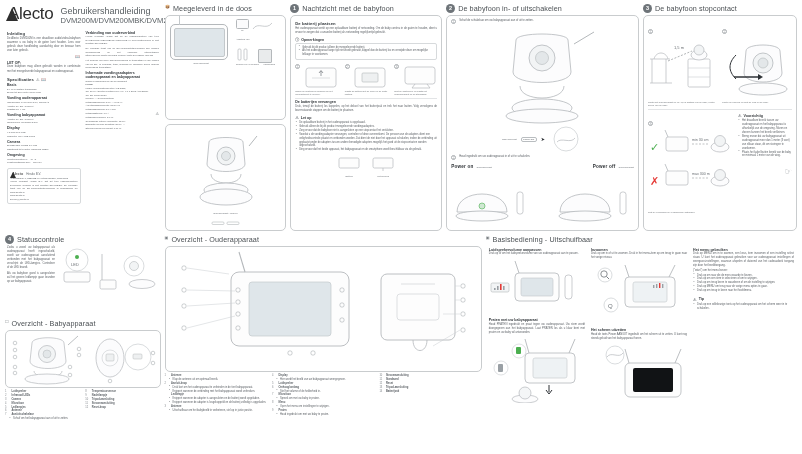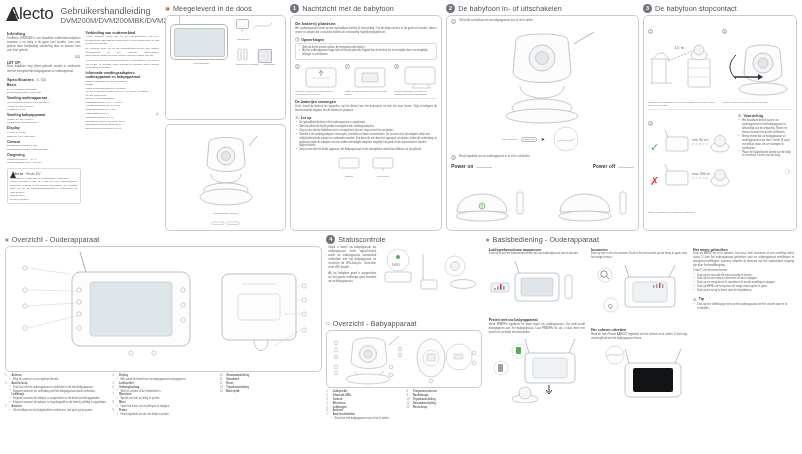--- a/index.html
+++ b/index.html
@@ -6,21 +6,21 @@
   html, body {
     width: 802px; height: 454px;
     background: #ffffff;
     font-family: "Liberation Sans", sans-serif;
     color: #3a3a3a;
     overflow: hidden;
   }
   .page { position: relative; width: 802px; height: 454px; padding: 4px 5px; }
 
   
-  .sec-head { display: flex; align-items: center; gap: 3px; margin-bottom: 2px; }
+  .sec-head { display: flex; gap: 3px; margin-bottom: 2px; }
   .sec-num {
     width: 9px; height: 9px; border-radius: 50%;
     background: #6e7479; color: #fff;
     font-size: 5.5px; line-height: 9px; text-align: center;
     flex: 0 0 auto; font-weight: bold;
   }
   .sec-title { font-size: 7.2px; color: #4b5054; letter-spacing: .1px; white-space: nowrap; }
   .card {
     border: 0.7px solid #c9ccce; border-radius: 5px;
     background: #fff; padding: 3px 4px;
@@ -493,147 +493,20 @@
               <span style="font-size:8px;color:#8b9095;">☞</span>
             </div>
           </div>
         </div>
       </div>
     </div>
   </div>
 
   <div class="bottomrow">
 
-    <div class="col" style="width:318px;">
-      <div class="sec-head">
-        <span class="tiny-ic">▣</span>
-        <span class="sec-title">Overzicht - Ouderapparaat</span>
-      </div>
-      <div class="card" style="height:126px;padding:3px 5px;">
-        <div style="display:flex;justify-content:center;align-items:center;height:100%;">
-          <svg width="296" height="118" viewBox="0 0 296 118">
-
-            <rect x="56" y="22" width="118" height="74" rx="8" fill="#fdfdfd" stroke="#b4b8bb" stroke-width="0.9"></rect>
-            <rect x="74" y="32" width="82" height="54" rx="3" fill="#dfe6ea" stroke="#c3c8cb" stroke-width="0.7"></rect>
-            <line x1="70" y1="22" x2="64" y2="2" stroke="#b4b8bb" stroke-width="1.1"></line>
-            <circle cx="63" cy="40" r="2.2" fill="none" stroke="#9aa0a5" stroke-width="0.5"></circle>
-            <circle cx="63" cy="52" r="2.2" fill="none" stroke="#9aa0a5" stroke-width="0.5"></circle>
-            <circle cx="63" cy="64" r="2.2" fill="none" stroke="#9aa0a5" stroke-width="0.5"></circle>
-            <circle cx="63" cy="78" r="2.2" fill="none" stroke="#9aa0a5" stroke-width="0.5"></circle>
-            <circle cx="167" cy="40" r="2.2" fill="none" stroke="#9aa0a5" stroke-width="0.5"></circle>
-            <circle cx="167" cy="55" r="2.2" fill="none" stroke="#9aa0a5" stroke-width="0.5"></circle>
-            <circle cx="167" cy="70" r="2.2" fill="none" stroke="#9aa0a5" stroke-width="0.5"></circle>
-            <circle cx="115" cy="103" r="2.2" fill="none" stroke="#9aa0a5" stroke-width="0.5"></circle>
-            <circle cx="138" cy="103" r="2.2" fill="none" stroke="#9aa0a5" stroke-width="0.5"></circle>
-
-            <line x1="12" y1="18" x2="54" y2="24" stroke="#c9cdd0" stroke-width="0.5"></line>
-            <circle cx="9" cy="18" r="2.2" fill="none" stroke="#9aa0a5" stroke-width="0.5"></circle>
-            <line x1="12" y1="40" x2="60" y2="41" stroke="#c9cdd0" stroke-width="0.5"></line>
-            <circle cx="9" cy="40" r="2.2" fill="none" stroke="#9aa0a5" stroke-width="0.5"></circle>
-            <line x1="12" y1="56" x2="60" y2="53" stroke="#c9cdd0" stroke-width="0.5"></line>
-            <circle cx="9" cy="56" r="2.2" fill="none" stroke="#9aa0a5" stroke-width="0.5"></circle>
-            <line x1="12" y1="78" x2="60" y2="66" stroke="#c9cdd0" stroke-width="0.5"></line>
-            <circle cx="9" cy="78" r="2.2" fill="none" stroke="#9aa0a5" stroke-width="0.5"></circle>
-
-            <rect x="206" y="24" width="74" height="66" rx="6" fill="#fdfdfd" stroke="#b4b8bb" stroke-width="0.9"></rect>
-            <path d="M226 34 h34" stroke="#c9cdd0" stroke-width="0.6"></path>
-            <rect x="222" y="44" width="42" height="26" rx="3" fill="none" stroke="#c9cdd0" stroke-width="0.6"></rect>
-            <path d="M238 90 C238 104, 252 104, 252 90" fill="none" stroke="#b4b8bb" stroke-width="0.8"></path>
-            <circle cx="288" cy="36" r="2.2" fill="none" stroke="#9aa0a5" stroke-width="0.5"></circle>
-            <circle cx="288" cy="50" r="2.2" fill="none" stroke="#9aa0a5" stroke-width="0.5"></circle>
-            <circle cx="288" cy="64" r="2.2" fill="none" stroke="#9aa0a5" stroke-width="0.5"></circle>
-            <circle cx="288" cy="80" r="2.2" fill="none" stroke="#9aa0a5" stroke-width="0.5"></circle>
-            <line x1="280" y1="36" x2="285" y2="36" stroke="#c9cdd0" stroke-width="0.5"></line>
-            <line x1="280" y1="50" x2="285" y2="50" stroke="#c9cdd0" stroke-width="0.5"></line>
-            <line x1="268" y1="64" x2="285" y2="64" stroke="#c9cdd0" stroke-width="0.5"></line>
-            <line x1="258" y1="96" x2="285" y2="80" stroke="#c9cdd0" stroke-width="0.5"></line>
-          </svg>
-        </div>
-      </div>
-      <div class="legendcols">
-        <div>
-          <div class="numli">
-              <span class="n">1</span>
-              <span style="font-weight:bold">Antenne</span>
-            </div>
-          <div class="li" style="margin-left:4px;">Klap de antenne uit om optimaal bereik.</div>
-          <div class="numli">
-              <span class="n">2</span>
-              <span style="font-weight:bold">Aan/uit-knop</span>
-            </div>
-          <div class="li" style="margin-left:4px;">Druk kort om het ouderapparaat te verbinden in de tiret babyapparaat.</div>
-          <div class="li" style="margin-left:4px;">Knippert wanneer de verbinding met het babyapparaat wordt verbroken.</div>
-          <div class="numli">
-              <span class="n"></span>
-              <span style="font-weight:bold">Ledlampje</span>
-            </div>
-          <div class="li" style="margin-left:4px;">Knippert wanneer de adapter is aangesloten en de batterij wordt opgeladen.</div>
-          <div class="li" style="margin-left:4px;">Knippert wanneer de adapter is losgekoppeld en de batterij volledig is opgeladen.</div>
-          <div class="numli">
-              <span class="n">3</span>
-              <span style="font-weight:bold">Antenne</span>
-            </div>
-          <div class="li" style="margin-left:4px;">Uitschuifbaar om het babybeeld te verbeteren, stel op in juiste positie.</div>
-        </div>
-        <div>
-          <div class="numli">
-              <span class="n">4</span>
-              <span style="font-weight:bold">Display</span>
-            </div>
-          <div class="li" style="margin-left:4px;">Hier wordt het beeld van uw babyapparaat weergegeven.</div>
-          <div class="numli">
-              <span class="n">5</span>
-              <span style="font-weight:bold">Luidspreker</span>
-            </div>
-          <div class="numli">
-              <span class="n">6</span>
-              <span style="font-weight:bold">Omhoog/omlaag</span>
-            </div>
-          <div class="li" style="margin-left:4px;">Stel het volume of de helderheid in.</div>
-          <div class="numli">
-              <span class="n">7</span>
-              <span style="font-weight:bold">Microfoon</span>
-            </div>
-          <div class="li" style="margin-left:4px;">Spreek om met uw baby te praten.</div>
-          <div class="numli">
-              <span class="n">8</span>
-              <span style="font-weight:bold">Menu</span>
-            </div>
-          <div class="li" style="margin-left:4px;">Open het menu om instellingen te wijzigen.</div>
-          <div class="numli">
-              <span class="n">9</span>
-              <span style="font-weight:bold">Praten</span>
-            </div>
-          <div class="li" style="margin-left:4px;">Houd ingedrukt om met uw baby te praten.</div>
-        </div>
-        <div>
-          <div class="numli">
-              <span class="n">10</span>
-              <span style="font-weight:bold">Stroomaansluiting</span>
-            </div>
-          <div class="numli">
-              <span class="n">11</span>
-              <span style="font-weight:bold">Standaard</span>
-            </div>
-          <div class="numli">
-              <span class="n">12</span>
-              <span style="font-weight:bold">Reset</span>
-            </div>
-          <div class="numli">
-              <span class="n">13</span>
-              <span style="font-weight:bold">Tripod-aansluiting</span>
-            </div>
-          <div class="numli">
-              <span class="n">14</span>
-              <span style="font-weight:bold">Batterijvak</span>
-            </div>
-        </div>
-      </div>
-    </div>
-
     <div class="col c1">
       <div class="sec-head">
         <span class="sec-num">4</span>
         <span class="sec-title">Statuscontrole</span>
       </div>
       <div style="display:flex;gap:3px;padding:0 2px;height:70px;">
         <div style="flex:0 0 48px;">
           <div class="tx">Zodra u zowel uw babyapparaat als ouderapparaat heeft ingeschakeld, wordt uw ouderapparaat aansluitend verbonden met het babyapparaat en verschijnt de LED-lampjes. Controleer of de LED brandt.</div>
           <div class="tx" style="margin-top:2px;">Als uw babyfoon goed is aangesloten zal het groene ledlampje gaan branden op uw babyapparaat.</div>
         </div>
@@ -739,24 +612,151 @@
               <span style="font-weight:bold">Stroomaansluiting</span>
             </div>
           <div class="numli">
               <span class="n">12</span>
               <span style="font-weight:bold">Reset-knop</span>
             </div>
         </div>
       </div>
     </div>
 
+    <div class="col" style="width:318px;">
+      <div class="sec-head">
+        <span class="tiny-ic">▣</span>
+        <span class="sec-title">Overzicht - Ouderapparaat</span>
+      </div>
+      <div class="card" style="height:126px;padding:3px 5px;">
+        <div style="display:flex;justify-content:center;align-items:center;height:100%;">
+          <svg width="296" height="118" viewBox="0 0 296 118">
+
+            <rect x="56" y="22" width="118" height="74" rx="8" fill="#fdfdfd" stroke="#b4b8bb" stroke-width="0.9"></rect>
+            <rect x="74" y="32" width="82" height="54" rx="3" fill="#dfe6ea" stroke="#c3c8cb" stroke-width="0.7"></rect>
+            <line x1="70" y1="22" x2="64" y2="2" stroke="#b4b8bb" stroke-width="1.1"></line>
+            <circle cx="63" cy="40" r="2.2" fill="none" stroke="#9aa0a5" stroke-width="0.5"></circle>
+            <circle cx="63" cy="52" r="2.2" fill="none" stroke="#9aa0a5" stroke-width="0.5"></circle>
+            <circle cx="63" cy="64" r="2.2" fill="none" stroke="#9aa0a5" stroke-width="0.5"></circle>
+            <circle cx="63" cy="78" r="2.2" fill="none" stroke="#9aa0a5" stroke-width="0.5"></circle>
+            <circle cx="167" cy="40" r="2.2" fill="none" stroke="#9aa0a5" stroke-width="0.5"></circle>
+            <circle cx="167" cy="55" r="2.2" fill="none" stroke="#9aa0a5" stroke-width="0.5"></circle>
+            <circle cx="167" cy="70" r="2.2" fill="none" stroke="#9aa0a5" stroke-width="0.5"></circle>
+            <circle cx="115" cy="103" r="2.2" fill="none" stroke="#9aa0a5" stroke-width="0.5"></circle>
+            <circle cx="138" cy="103" r="2.2" fill="none" stroke="#9aa0a5" stroke-width="0.5"></circle>
+
+            <line x1="12" y1="18" x2="54" y2="24" stroke="#c9cdd0" stroke-width="0.5"></line>
+            <circle cx="9" cy="18" r="2.2" fill="none" stroke="#9aa0a5" stroke-width="0.5"></circle>
+            <line x1="12" y1="40" x2="60" y2="41" stroke="#c9cdd0" stroke-width="0.5"></line>
+            <circle cx="9" cy="40" r="2.2" fill="none" stroke="#9aa0a5" stroke-width="0.5"></circle>
+            <line x1="12" y1="56" x2="60" y2="53" stroke="#c9cdd0" stroke-width="0.5"></line>
+            <circle cx="9" cy="56" r="2.2" fill="none" stroke="#9aa0a5" stroke-width="0.5"></circle>
+            <line x1="12" y1="78" x2="60" y2="66" stroke="#c9cdd0" stroke-width="0.5"></line>
+            <circle cx="9" cy="78" r="2.2" fill="none" stroke="#9aa0a5" stroke-width="0.5"></circle>
+
+            <rect x="206" y="24" width="74" height="66" rx="6" fill="#fdfdfd" stroke="#b4b8bb" stroke-width="0.9"></rect>
+            <path d="M226 34 h34" stroke="#c9cdd0" stroke-width="0.6"></path>
+            <rect x="222" y="44" width="42" height="26" rx="3" fill="none" stroke="#c9cdd0" stroke-width="0.6"></rect>
+            <path d="M238 90 C238 104, 252 104, 252 90" fill="none" stroke="#b4b8bb" stroke-width="0.8"></path>
+            <circle cx="288" cy="36" r="2.2" fill="none" stroke="#9aa0a5" stroke-width="0.5"></circle>
+            <circle cx="288" cy="50" r="2.2" fill="none" stroke="#9aa0a5" stroke-width="0.5"></circle>
+            <circle cx="288" cy="64" r="2.2" fill="none" stroke="#9aa0a5" stroke-width="0.5"></circle>
+            <circle cx="288" cy="80" r="2.2" fill="none" stroke="#9aa0a5" stroke-width="0.5"></circle>
+            <line x1="280" y1="36" x2="285" y2="36" stroke="#c9cdd0" stroke-width="0.5"></line>
+            <line x1="280" y1="50" x2="285" y2="50" stroke="#c9cdd0" stroke-width="0.5"></line>
+            <line x1="268" y1="64" x2="285" y2="64" stroke="#c9cdd0" stroke-width="0.5"></line>
+            <line x1="258" y1="96" x2="285" y2="80" stroke="#c9cdd0" stroke-width="0.5"></line>
+          </svg>
+        </div>
+      </div>
+      <div class="legendcols">
+        <div>
+          <div class="numli">
+              <span class="n">1</span>
+              <span style="font-weight:bold">Antenne</span>
+            </div>
+          <div class="li" style="margin-left:4px;">Klap de antenne uit om optimaal bereik.</div>
+          <div class="numli">
+              <span class="n">2</span>
+              <span style="font-weight:bold">Aan/uit-knop</span>
+            </div>
+          <div class="li" style="margin-left:4px;">Druk kort om het ouderapparaat te verbinden in de tiret babyapparaat.</div>
+          <div class="li" style="margin-left:4px;">Knippert wanneer de verbinding met het babyapparaat wordt verbroken.</div>
+          <div class="numli">
+              <span class="n"></span>
+              <span style="font-weight:bold">Ledlampje</span>
+            </div>
+          <div class="li" style="margin-left:4px;">Knippert wanneer de adapter is aangesloten en de batterij wordt opgeladen.</div>
+          <div class="li" style="margin-left:4px;">Knippert wanneer de adapter is losgekoppeld en de batterij volledig is opgeladen.</div>
+          <div class="numli">
+              <span class="n">3</span>
+              <span style="font-weight:bold">Antenne</span>
+            </div>
+          <div class="li" style="margin-left:4px;">Uitschuifbaar om het babybeeld te verbeteren, stel op in juiste positie.</div>
+        </div>
+        <div>
+          <div class="numli">
+              <span class="n">4</span>
+              <span style="font-weight:bold">Display</span>
+            </div>
+          <div class="li" style="margin-left:4px;">Hier wordt het beeld van uw babyapparaat weergegeven.</div>
+          <div class="numli">
+              <span class="n">5</span>
+              <span style="font-weight:bold">Luidspreker</span>
+            </div>
+          <div class="numli">
+              <span class="n">6</span>
+              <span style="font-weight:bold">Omhoog/omlaag</span>
+            </div>
+          <div class="li" style="margin-left:4px;">Stel het volume of de helderheid in.</div>
+          <div class="numli">
+              <span class="n">7</span>
+              <span style="font-weight:bold">Microfoon</span>
+            </div>
+          <div class="li" style="margin-left:4px;">Spreek om met uw baby te praten.</div>
+          <div class="numli">
+              <span class="n">8</span>
+              <span style="font-weight:bold">Menu</span>
+            </div>
+          <div class="li" style="margin-left:4px;">Open het menu om instellingen te wijzigen.</div>
+          <div class="numli">
+              <span class="n">9</span>
+              <span style="font-weight:bold">Praten</span>
+            </div>
+          <div class="li" style="margin-left:4px;">Houd ingedrukt om met uw baby te praten.</div>
+        </div>
+        <div>
+          <div class="numli">
+              <span class="n">10</span>
+              <span style="font-weight:bold">Stroomaansluiting</span>
+            </div>
+          <div class="numli">
+              <span class="n">11</span>
+              <span style="font-weight:bold">Standaard</span>
+            </div>
+          <div class="numli">
+              <span class="n">12</span>
+              <span style="font-weight:bold">Reset</span>
+            </div>
+          <div class="numli">
+              <span class="n">13</span>
+              <span style="font-weight:bold">Tripod-aansluiting</span>
+            </div>
+          <div class="numli">
+              <span class="n">14</span>
+              <span style="font-weight:bold">Batterijvak</span>
+            </div>
+        </div>
+      </div>
+    </div>
+
     <div class="col" style="width:312px;">
       <div class="sec-head">
         <span class="tiny-ic">▣</span>
-        <span class="sec-title">Basisbediening - Ouderapparaat</span>
+        <span class="sec-title">Basisbediening - Uitschuifbaar</span>
       </div>
       <div style="display:flex;gap:6px;padding:0 3px;">
 
         <div style="flex:1 1 0;min-width:0;">
           <div class="h4">Luidsprekervolume aanpassen</div>
           <div class="tx">Druk op of om het luidsprekervolume van uw ouderapparaat aan te passen.</div>
           <div style="margin-top:3px;">
             <svg width="88" height="52" viewBox="0 0 88 52">
               <rect x="26" y="14" width="44" height="28" rx="4" fill="#fdfdfd" stroke="#b4b8bb" stroke-width="0.8"></rect>
               <rect x="32" y="19" width="32" height="18" rx="2" fill="#dfe6ea" stroke="#c3c8cb" stroke-width="0.6"></rect>

